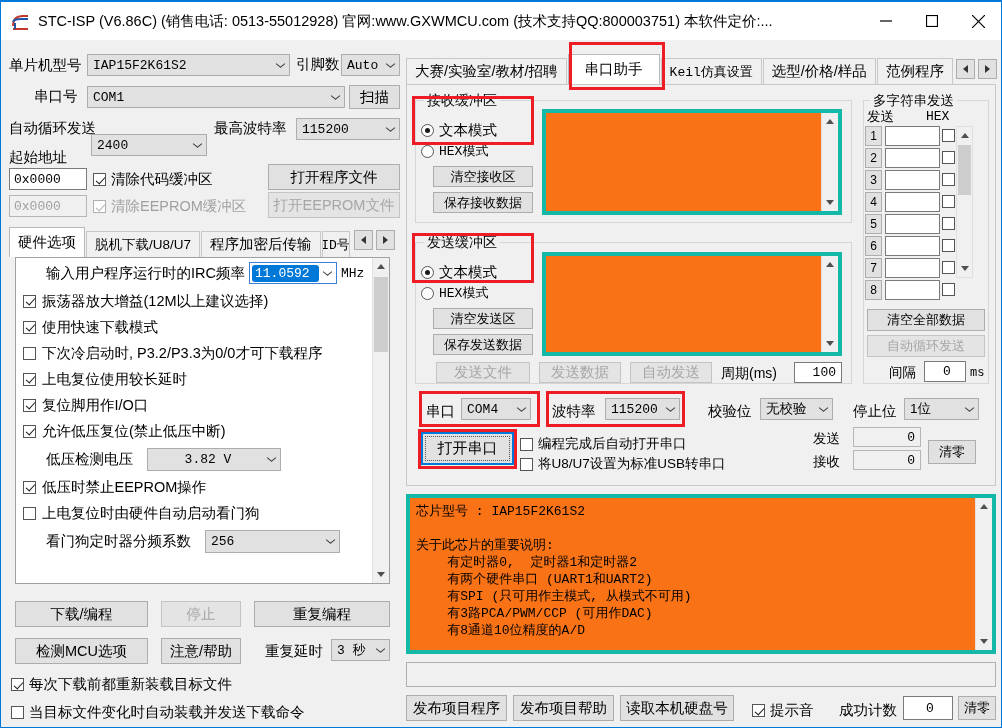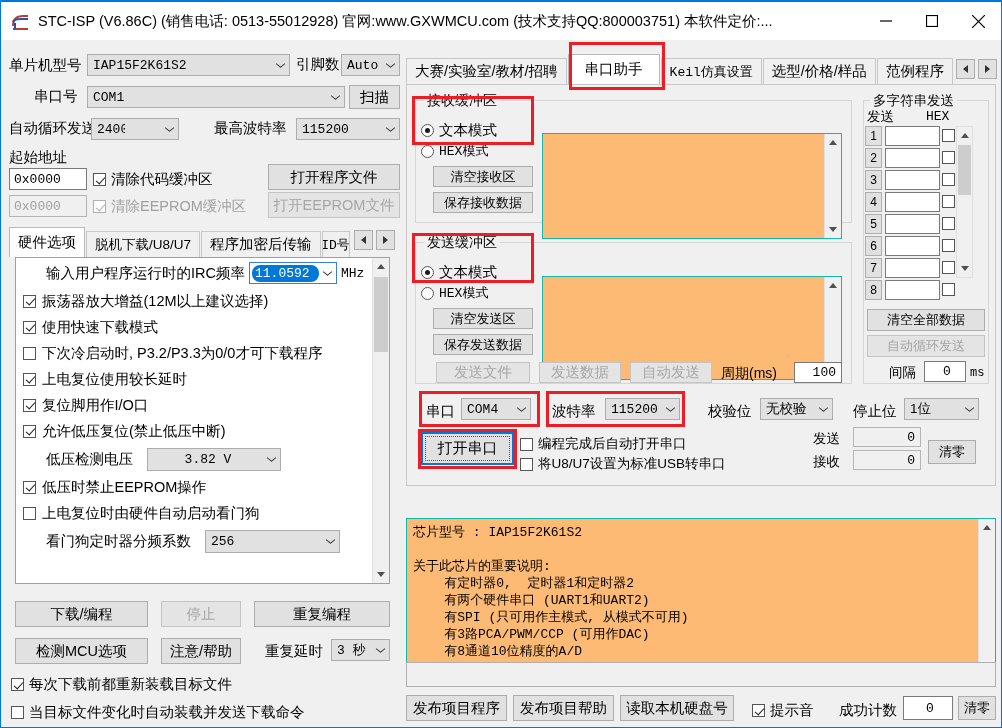--- a/index.html
+++ b/index.html
@@ -98,21 +98,21 @@
 
   .group {
     position: absolute; border: 1px solid #d6d6d6;
   }
   .group > .gtitle {
     position: absolute; top: -9px; left: 8px; background: #f0f0f0;
     padding: 0 3px; font-size: 14px; white-space: nowrap;
   }
 
   .ta {
-    background: #fdba74; border: 1px solid #14b8a6; position: relative; overflow: hidden; margin-top: 24px;
+    background: #f97316; border: 4px solid #14b8a6; position: relative; overflow: hidden;
   }
   .sbar {
     position: absolute; right: 0; top: 0; bottom: 0; width: 17px;
     background: #f0f0f0; border-left: 1px solid #e0e0e0;
   }
   .sbtn { height: 17px; display: flex; align-items: center; justify-content: center; }
   .sbtn .tri { width: 0; height: 0; }
   .tri-up { border-left: 4px solid transparent; border-right: 4px solid transparent; border-bottom: 5px solid #505050; }
   .tri-dn { border-left: 4px solid transparent; border-right: 4px solid transparent; border-top: 5px solid #505050; }
   .sthumb { position: absolute; left: 1px; right: 1px; background: #cdcdcd; }
@@ -200,21 +200,21 @@
   <div style="position:absolute;left:33px;top:85px;" class="lbl">串口号</div>
   <div class="combo" style="position:absolute;left:86px;top:84px;width:258px;">
     <span class="cv">COM1</span>
     <span class="arr">
         <span class="chev"></span>
       </span>
   </div>
   <div class="btn" style="position:absolute;left:348px;top:83px;width:51px;height:24px;">扫描</div>
 
   <div style="position:absolute;left:8px;top:117px;" class="lbl">自动循环发送</div>
-  <div class="combo" style="position:absolute;left:90px;top:116px;width:88px;gap:36px;">
+  <div class="combo" style="position:absolute;left:90px;top:132px;width:116px;gap:36px;">
     <span class="cv">2400</span>
     <span class="arr">
         <span class="chev"></span>
       </span>
   </div>
   <div style="position:absolute;left:213px;top:117px;" class="lbl">最高波特率</div>
   <div class="combo" style="position:absolute;left:295px;top:116px;width:104px;">
     <span class="cv">115200</span>
     <span class="arr">
         <span class="chev"></span>
@@ -246,21 +246,21 @@
       <span class="tri-l"></span>
     </div>
   <div class="spin" style="position:absolute;left:375px;top:228px;">
       <span class="tri-r"></span>
     </div>
 
   <div class="optlist" style="left:14px;top:255px;width:375px;height:327px;">
     <div class="optrow indent" style="height:30px;">
       <span class="lbl">输入用户程序运行时的IRC频率</span>
       <span class="combo" style="width:88px;height:22px;margin-left:4px;border:1px solid #3a7fd5;background:#fff;padding-left:0;">
-        <span class="cv" style="background:#0078d7;color:#fff;padding:1px 3px;margin:1px 0 1px 2px;border-radius:8px;">11.0592</span>
+        <span class="cv" style="background:#0078d7;color:#fff;padding:1px 3px;margin:1px 0 1px 2px;border-radius:3px;">11.0592</span>
         <span class="arr">
             <span class="chev"></span>
           </span>
       </span>
       <span class="lbl mono" style="font-size:13px;margin-left:4px;">MHz</span>
     </div>
     <div class="optrow">
       <span class="box on"></span>
       <span class="lbl" style="margin-left:6px;">振荡器放大增益(12M以上建议选择)</span>
     </div>

